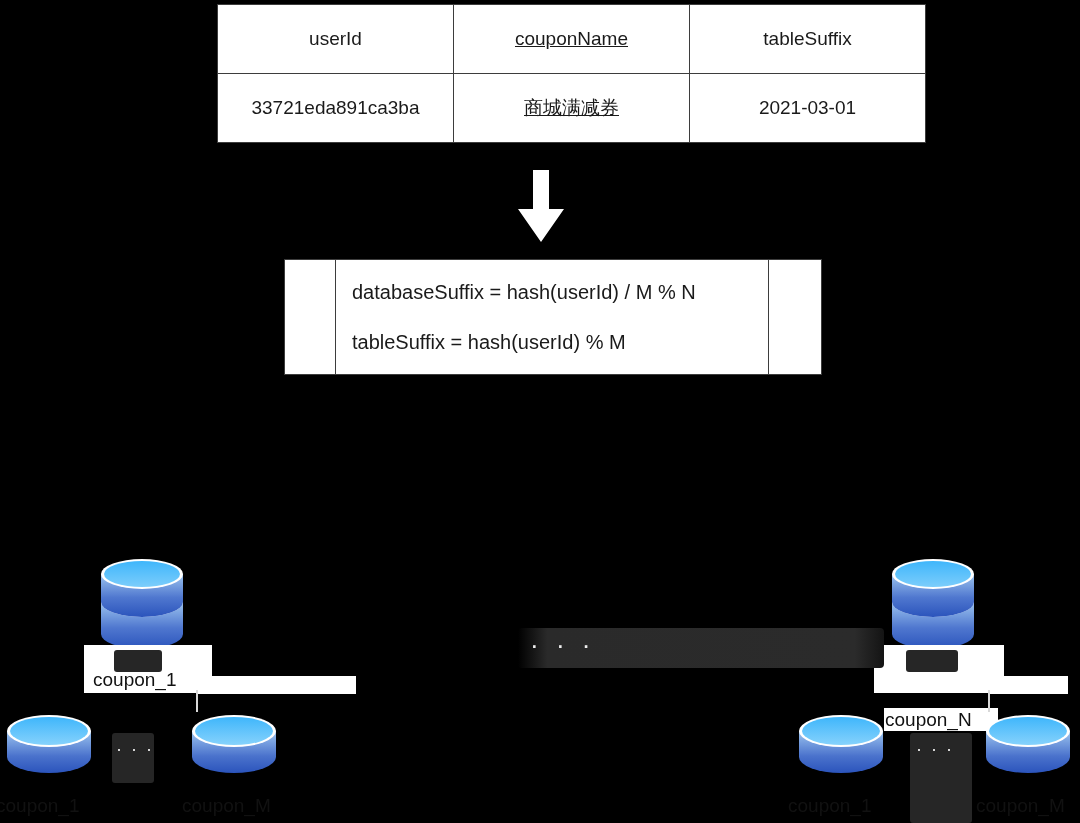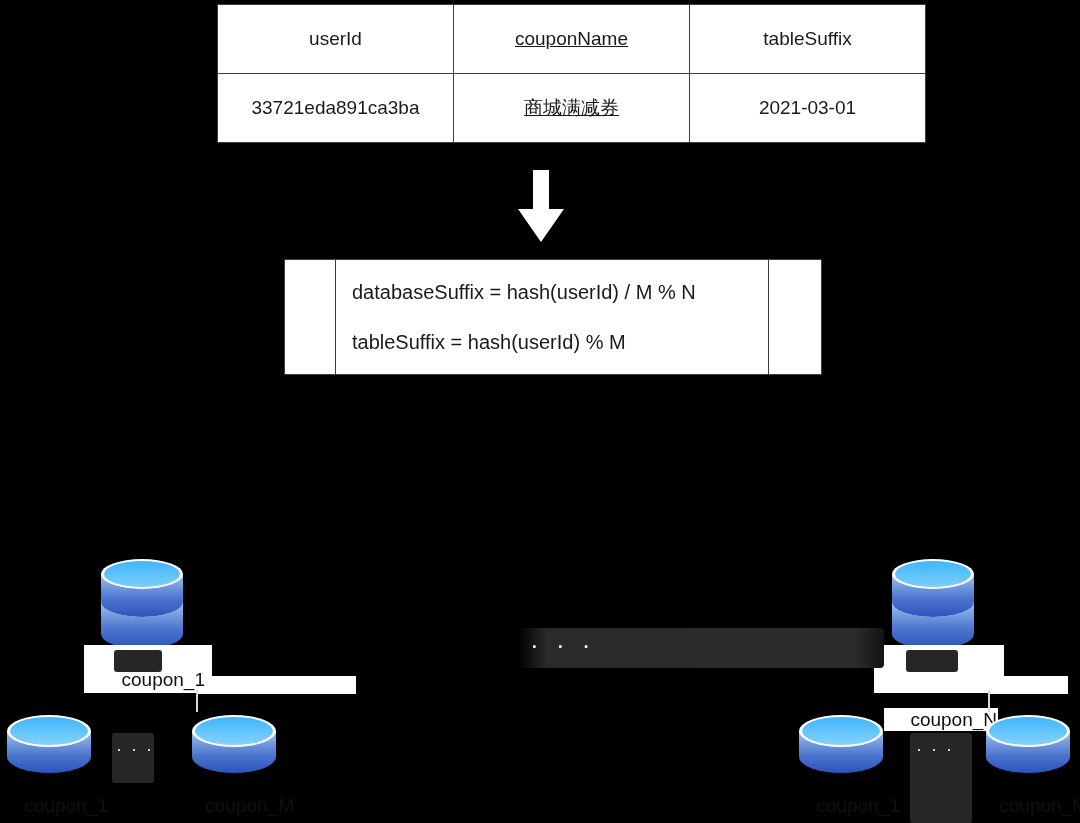--- a/index.html
+++ b/index.html
@@ -106,21 +106,21 @@
   .db-icon, .tbl-icon {
     position: relative;
     display: block;
   }
 
   .node-label {
     position: absolute;
     font-size: 19px;
     color: #111111;
     white-space: nowrap;
-    text-align: right;
+    text-align: left;
     line-height: 1;
   }
   .label-on-white {
     background: #ffffff;
     padding: 2px 1px;
   }
 
   
   .white-band {
     position: absolute;

